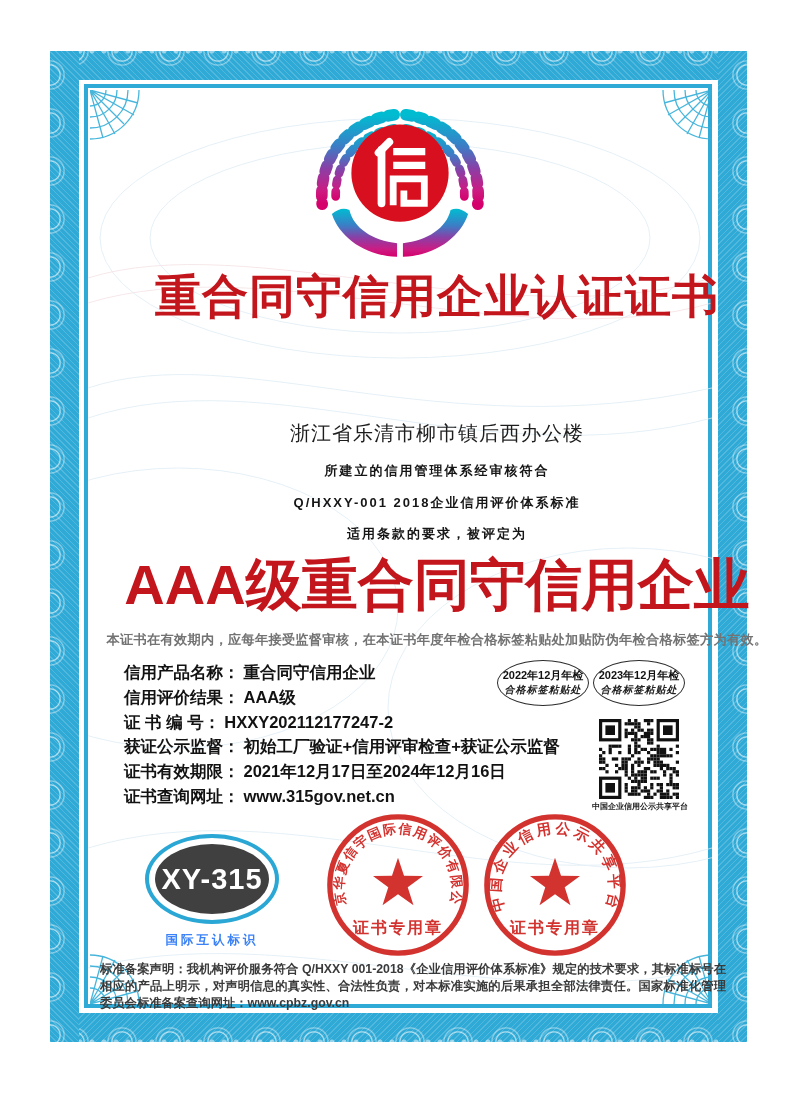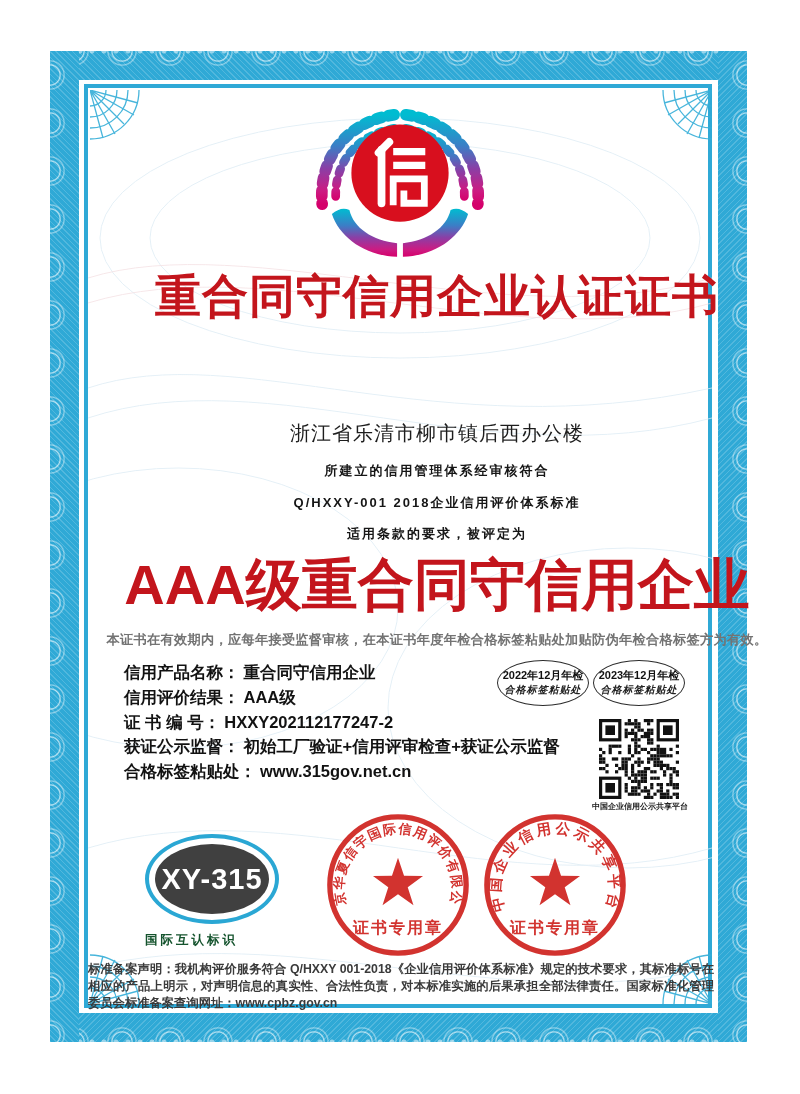--- a/index.html
+++ b/index.html
@@ -49,30 +49,30 @@
   .oval-l2{font-size:10px;font-style:italic;font-weight:700;color:#222;font-family:"DejaVu Serif",serif;letter-spacing:1px;}
   
   .qr-caption{position:absolute;left:586px;top:801px;width:108px;text-align:center;
      font-size:8px;font-weight:700;color:#222;}
   
   .xy-badge{position:absolute;left:145px;top:834px;width:134px;height:90px;
      border:4px solid #2aa7d4;border-radius:50%;box-sizing:border-box;background:#fff;}
   .xy-inner{position:absolute;left:6px;top:6px;right:6px;bottom:6px;border-radius:50%;
      background:#404040;color:#fff;display:flex;align-items:center;justify-content:center;
      font-size:29px;font-weight:800;letter-spacing:1px;}
-  .xy-caption{position:absolute;left:145px;top:932px;width:134px;
-     font-size:12.5px;font-weight:800;color:#14532d;letter-spacing:3px;}
+  .xy-caption{position:absolute;left:145px;top:932px;width:134px;text-align:center;
+     font-size:12.5px;font-weight:800;color:#3b82f6;letter-spacing:3px;}
   
   .seal{position:absolute;width:146px;height:146px;opacity:.93;}
   .seal text{fill:#cf2420;font-weight:700;}
   .seal-arc-1{font-size:13.5px;letter-spacing:1.5px;}
   .seal-arc-2{font-size:15px;letter-spacing:3.5px;}
   .seal-bottom{font-size:16.5px;letter-spacing:2px;}
   
-  .footer{left:88px;top:961px;width:626px;font-size:12.3px;line-height:17px;
+  .footer{left:100px;top:961px;width:626px;font-size:12.3px;line-height:17px;
      font-weight:700;color:#3a3a3a;text-align:justify;}
   .guilloche{left:88px;top:88px;pointer-events:none;}
 </style>
 </head>
 <body>
 
 <div id="page">
 
   <div class="band band-h band-top"></div>
   <div class="band band-h band-bottom"></div>
@@ -183,21 +183,24 @@
     <div class="field-row">
       <span class="field-label">信用评价结果：</span><span class="field-value">AAA级</span>
     </div>
     <div class="field-row">
       <span class="field-label">证 书 编 号：</span><span class="field-value">HXXY202112177247-2</span>
     </div>
     <div class="field-row">
       <span class="field-label">获证公示监督：</span><span class="field-value">初始工厂验证+信用评审检查+获证公示监督</span>
     </div>
     <div class="field-row">
-      <span class="field-label">合格标签粘贴处：</span><span class="field-value">www.315gov.net.cn</span>
+      <span class="field-label">证书有效期限：</span><span class="field-value">2021年12月17日至2024年12月16日</span>
+    </div>
+    <div class="field-row">
+      <span class="field-label">证书查询网址：</span><span class="field-value">www.315gov.net.cn</span>
     </div>
   </div>
 
   <div class="oval-stamp" style="left:497px;top:660px;">
     <div class="oval-l1">2022年12月年检</div>
     <div class="oval-l2">合格标签粘贴处</div>
   </div>
   <div class="oval-stamp" style="left:593px;top:660px;">
     <div class="oval-l1">2023年12月年检</div>
     <div class="oval-l2">合格标签粘贴处</div>

